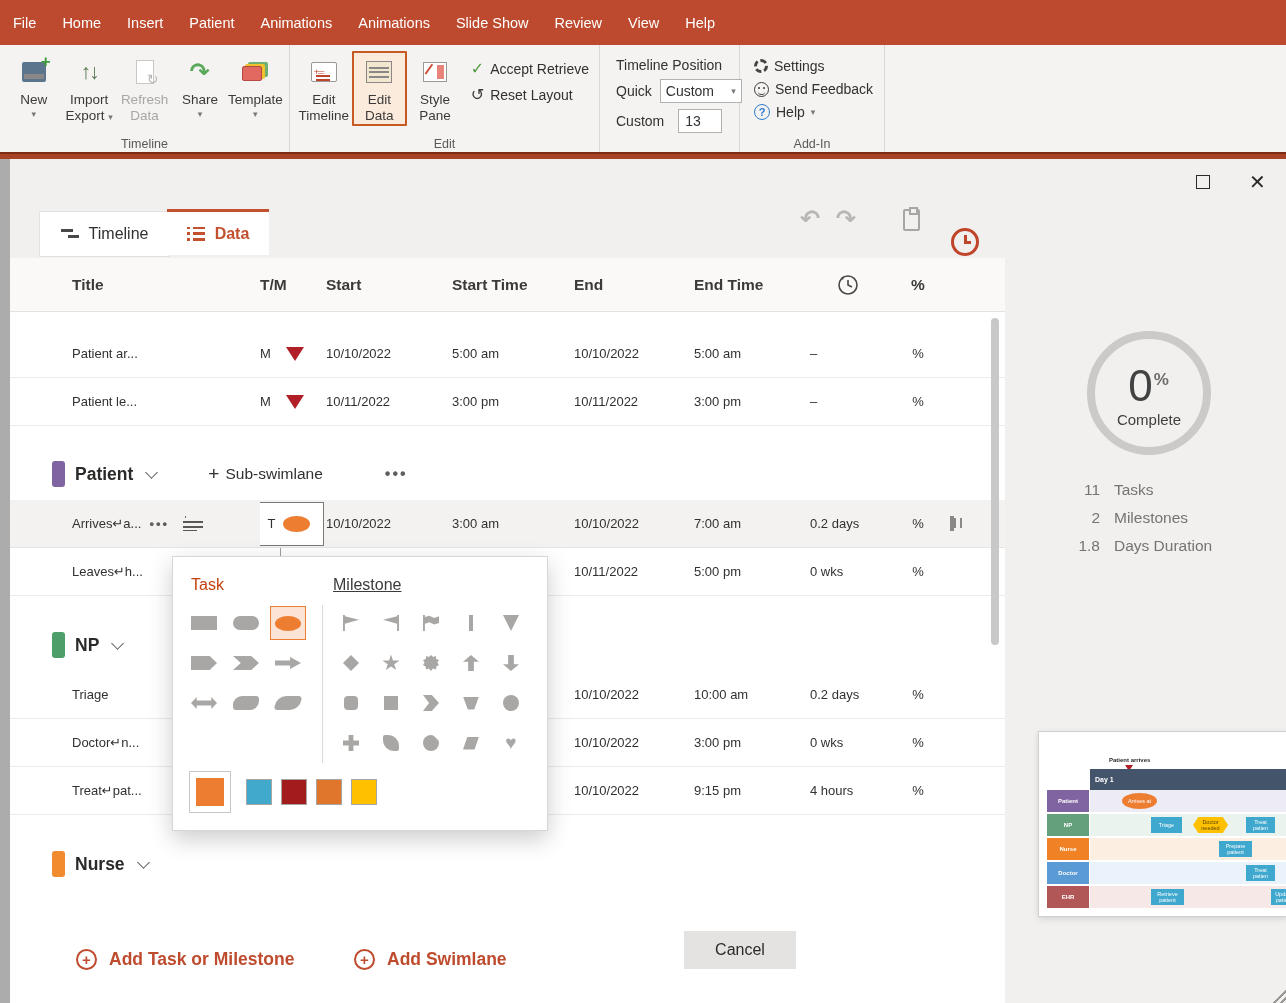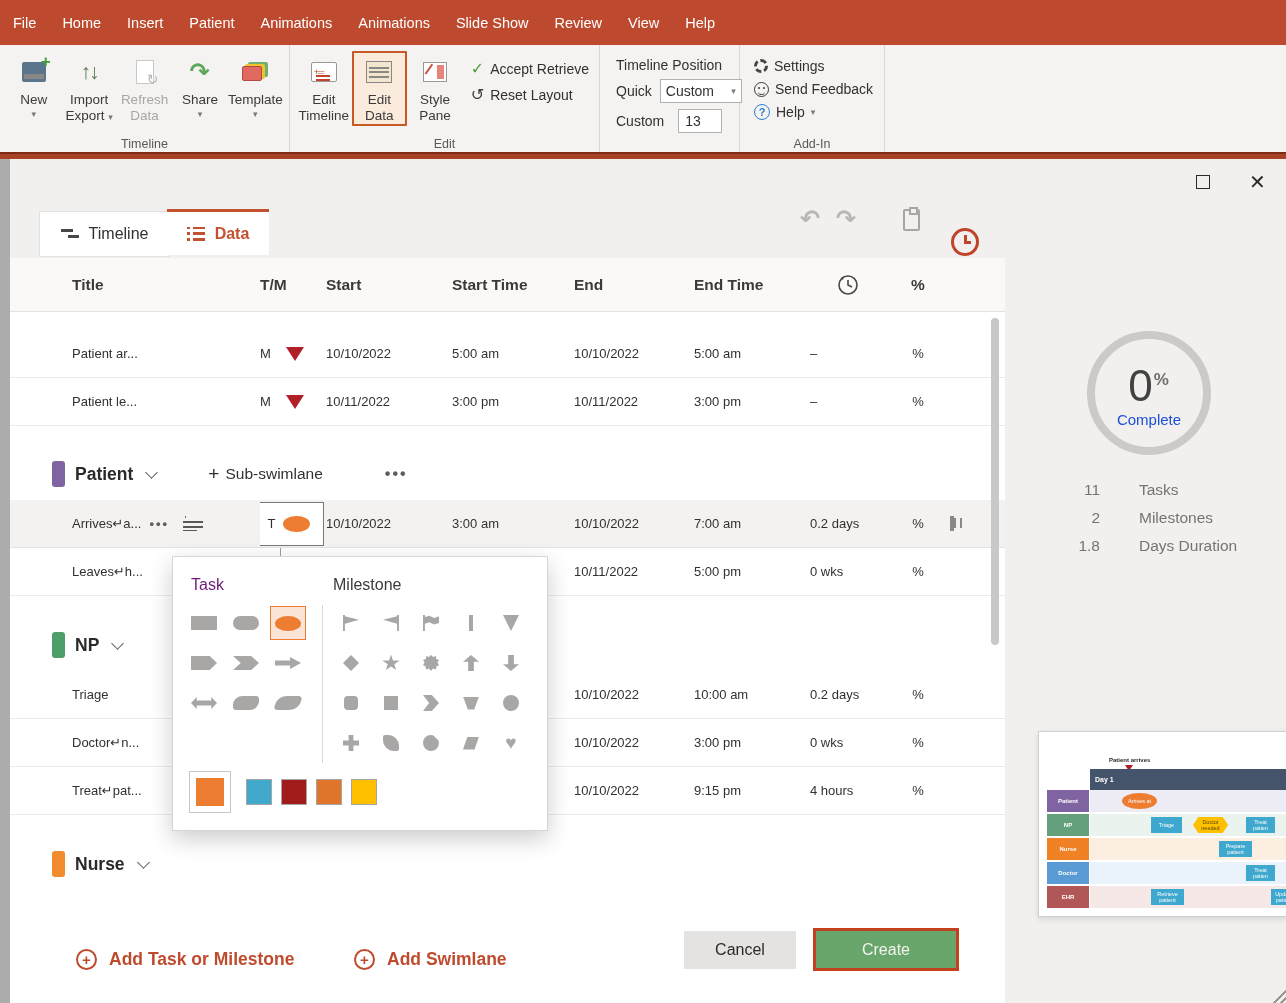--- a/index.html
+++ b/index.html
@@ -122,22 +122,22 @@
   .tmell{width:27px;height:16px;background:#ED7D31;border-radius:50%;}
   .trash{position:relative;width:16px;height:18px;border:2px solid #8A8886;border-top:none;border-radius:0 0 3px 3px;}
   .trash::before{content:"";position:absolute;left:-4px;top:-4px;width:20px;height:2px;background:#8A8886;}
   .trash::after{content:"";position:absolute;left:2px;top:2px;width:2px;height:10px;background:#8A8886;box-shadow:6px 0 0 #8A8886;}
   .scrollthumb{position:absolute;top:318px;left:991px;width:8px;height:327px;background:#C8C8C8;border-radius:4px;}
   .connector{position:absolute;top:548px;left:280px;width:1px;height:9px;background:#9F9D9B;}
 
   
   .popup{position:absolute;top:556px;left:172px;width:376px;height:275px;background:#fff;border:1px solid #D8D6D4;box-shadow:0 8px 22px rgba(0,0,0,.2);}
   .pp-title{position:absolute;font-size:16px;}
-  .pp-task{left:18px;top:19px;color:#701a75;}
-  .pp-mile{left:160px;top:19px;color:#3B3A39;}
+  .pp-task{left:18px;top:19px;color:#c2410c;}
+  .pp-mile{left:160px;top:19px;color:#3B3A39;text-decoration:underline;}
   .pp-div{position:absolute;left:149px;top:48px;width:1px;height:158px;background:#DCDAD8;}
   .tgrid{position:absolute;left:10px;top:46px;width:134px;display:grid;grid-template-columns:repeat(3,42px);grid-auto-rows:40px;justify-items:center;align-items:center;}
   .mgrid{position:absolute;left:158px;top:46px;width:208px;display:grid;grid-template-columns:repeat(5,40px);grid-auto-rows:40px;justify-items:center;align-items:center;}
   .ts{width:26px;height:14px;background:#A9A7A5;}
   .ts.rrect{border-radius:7px;}
   .selbox{width:36px;height:34px;background:#FBE3D6;border:1.5px solid #ED7D31;display:flex;align-items:center;justify-content:center;}
   .ts.ell{width:26px;height:15px;border-radius:50%;background:#ED7D31;}
   .ts.pent{clip-path:polygon(0 0,72% 0,100% 50%,72% 100%,0 100%);}
   .ts.chev2{clip-path:polygon(0 0,70% 0,100% 50%,70% 100%,0 100%,30% 50%);}
   .ts.arrow{clip-path:polygon(0 32%,58% 32%,58% 8%,100% 50%,58% 92%,58% 68%,0 68%);}
@@ -173,23 +173,23 @@
   
   .addlink{position:absolute;display:flex;align-items:center;gap:12px;color:#BE4B2D;font-size:17.5px;font-weight:bold;}
   .pluscirc{width:21px;height:21px;border:2px solid #BE4B2D;border-radius:50%;display:flex;align-items:center;justify-content:center;font-size:15px;font-weight:bold;}
   .btn-cancel{position:absolute;left:684px;top:931px;width:112px;height:38px;background:#E4E3E2;border:none;font-size:16px;color:#2B2A29;display:flex;align-items:center;justify-content:center;}
   .btn-create{position:absolute;left:813px;top:928px;width:146px;height:43px;background:#69A66C;border:3px solid #C2421F;font-size:16px;color:#F5F4EC;display:flex;align-items:center;justify-content:center;}
 
   
   .ring{position:absolute;left:1087px;top:331px;width:124px;height:124px;border:8px solid #CBCAC8;border-radius:50%;background:#F1F0EE;display:flex;flex-direction:column;align-items:center;justify-content:center;}
   .ring .big{font-size:44px;font-weight:400;color:#424242;letter-spacing:1px;line-height:44px;}
   .ring .big sup{font-size:17px;color:#6F6D6B;font-weight:bold;}
-  .ring .sub{font-size:15px;color:#1d4ed8;margin-top:3px;}
+  .ring .sub{font-size:15px;color:#404040;margin-top:3px;}
   .stats{position:absolute;left:1060px;top:481px;font-size:15.5px;color:#767472;}
-  .statrow{display:flex;margin-bottom:10px;gap:25px;}
+  .statrow{display:flex;margin-bottom:10px;}
   .statval{width:40px;text-align:right;margin-right:14px;}
 
   
   .preview{position:absolute;left:1038px;top:731px;width:250px;height:186px;background:#fff;border:1px solid #D2D0CE;box-shadow:0 2px 6px rgba(0,0,0,.12);overflow:hidden;}
   .pv-mslabel{position:absolute;left:70px;top:25px;font-size:6px;font-weight:bold;color:#2B2A29;}
   .pv-mstri{position:absolute;left:86px;top:33px;width:0;height:0;border-left:4px solid transparent;border-right:4px solid transparent;border-top:6px solid #B01F26;}
   .pv-day{position:absolute;left:51px;top:37px;width:200px;height:21px;background:#44546A;color:#fff;font-size:7px;font-weight:bold;display:flex;align-items:center;padding-left:5px;}
   .pv-lane{position:absolute;left:8px;width:242px;height:23px;}
   .pv-lab{position:absolute;left:0;top:0;width:42px;height:22px;color:#fff;font-size:6px;font-weight:bold;display:flex;align-items:center;justify-content:center;}
   .pv-track{position:absolute;left:43px;top:0;width:199px;height:22px;}
@@ -576,23 +576,20 @@
     <span class="pluscirc">+</span>
     <span>Add Task or Milestone</span>
   </div>
   <div class="addlink" style="left:354px;top:949px;">
     <span class="pluscirc">+</span>
     <span>Add Swimlane</span>
   </div>
   <div class="btn-cancel">
       <span>Cancel</span>
     </div>
-  <div class="btn-create">
-      <span>Create</span>
-    </div>
 
   <div class="ring">
     <div class="big"><span>0</span><sup>%</sup></div>
     <div class="sub">Complete</div>
   </div>
   <div class="stats">
     <div class="statrow">
       <span class="statval">11</span>
         <span>Tasks</span>
     </div>

